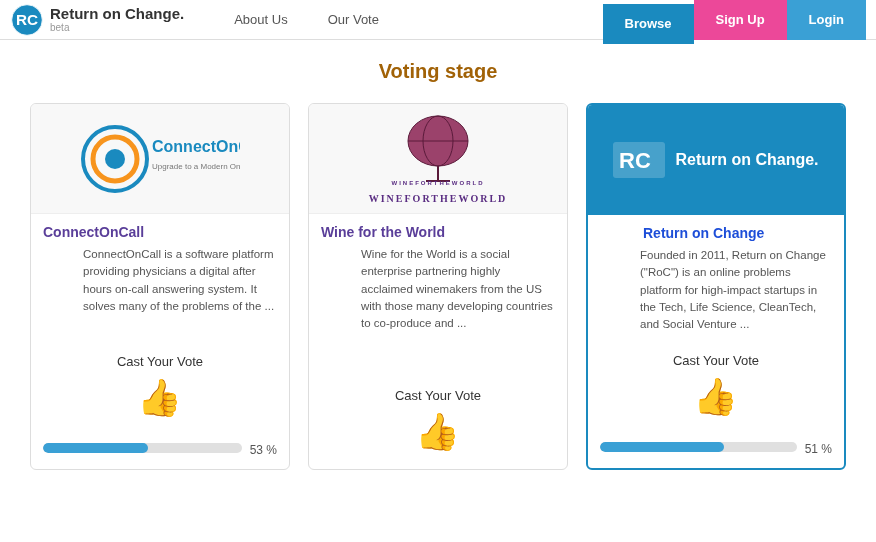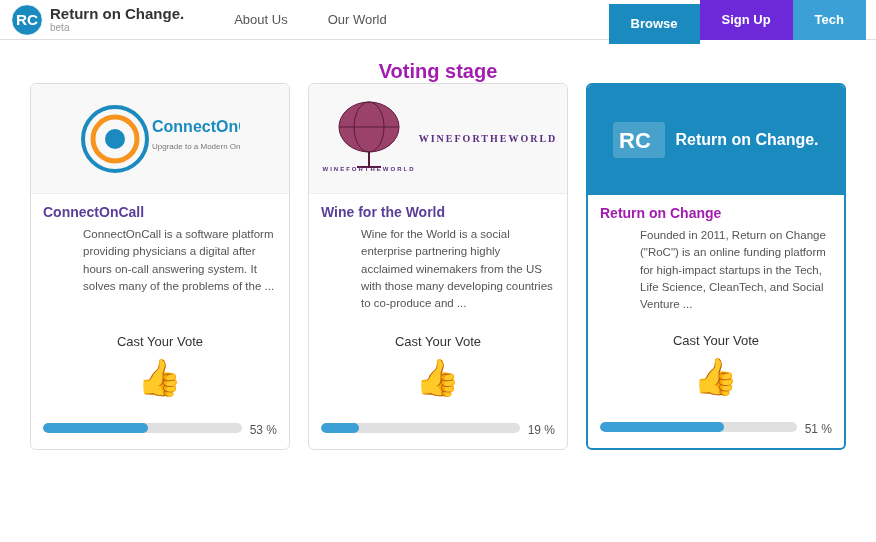--- a/index.html
+++ b/index.html
@@ -60,32 +60,33 @@
       line-height: 40px;
       padding: 0 22px;
       font-size: 13px;
       cursor: pointer;
       border: none;
       background: #1a8abf;
       color: #fff;
       font-weight: bold;
     }
     .nav-btn.active { background: #1a8abf; margin-top: 8px; }
-    .nav-btn.light { background: #6d28d9; }
+    .nav-btn.light { background: #ec4899; }
     .nav-btn.login { background: #3aa0d5; }
 
     
     .main-content {
       padding: 20px 30px;
     }
     .page-title {
       text-align: center;
       font-size: 20px;
       font-weight: bold;
-      color: #a21caf;
+      color: #a16207;
+      margin-bottom: 20px;
     }
     .cards-container {
       display: flex;
       gap: 18px;
       justify-content: center;
     }
     .card {
       border: 1px solid #ddd;
       border-radius: 6px;
       width: 260px;
@@ -173,21 +174,21 @@
     
     .coc-logo {
       display: flex;
       flex-direction: column;
       align-items: center;
     }
 
     
     .wftw-logo {
       display: flex;
-      flex-direction: row;
+      flex-direction: column;
       align-items: center;
     }
 
     
     .roc-card-logo {
       display: flex;
       align-items: center;
       gap: 10px;
     }
     .roc-logo-text {
@@ -206,25 +207,25 @@
       <circle cx="20" cy="20" r="18" fill="#1a8abf" stroke="#fff" stroke-width="1"></circle>
       <text x="20" y="26" text-anchor="middle" font-size="18" font-weight="bold" fill="#fff" font-family="Arial">RC</text>
     </svg>
     <div class="brand-text">
       <span class="brand-name">Return on Change.</span>
       <span class="brand-beta">beta</span>
     </div>
   </a>
   <div class="nav-links">
     <a class="nav-link" href="#">About Us</a>
-    <a class="nav-link" href="#">Our World</a>
+    <a class="nav-link" href="#">Our Vote</a>
     <div class="nav-spacer"></div>
     <button class="nav-btn active">Browse</button>
     <button class="nav-btn light">Sign Up</button>
-    <button class="nav-btn login">Tech</button>
+    <button class="nav-btn login">Login</button>
   </div>
 </nav>
 
 <div class="main-content">
   <h1 class="page-title">Voting stage</h1>
 
   <div class="cards-container">
 
     <div class="card">
       <div class="card-image">
@@ -278,42 +279,36 @@
           <div style="font-family:Georgia,serif;font-size:10px;font-weight:bold;letter-spacing:2px;color:#5a2d82;text-transform:uppercase;">WINEFORTHEWORLD</div>
         </div>
       </div>
       <div class="card-body">
         <div class="card-title">Wine for the World</div>
         <div class="card-description">Wine for the World is a social enterprise partnering highly acclaimed winemakers from the US with those many developing countries to co-produce and ...</div>
       </div>
       <div class="card-vote">
         <div class="vote-label">Cast Your Vote</div>
         <span class="thumb-icon">👍</span>
-      </div>
-      <div class="card-progress">
-        <div class="progress-bar-bg">
-          <div class="progress-bar-fill" style="width: 19%;"></div>
-        </div>
-        <span class="progress-pct">19 %</span>
       </div>
     </div>
 
     <div class="card highlighted">
       <div class="card-image" style="background:#1a8abf;border-bottom:none;">
         <div class="roc-card-logo">
           <svg width="52" height="36" viewBox="0 0 52 36">
             <rect width="52" height="36" rx="3" fill="rgba(255,255,255,0.2)"></rect>
             <text x="6" y="26" font-size="22" font-weight="bold" fill="#fff" font-family="Arial">RC</text>
           </svg>
           <span class="roc-logo-text">Return on Change.</span>
         </div>
       </div>
       <div class="card-body">
-        <div class="card-title" style="color:#a21caf;">Return on Change</div>
-        <div class="card-description">Founded in 2011, Return on Change ("RoC") is an online funding platform for high-impact startups in the Tech, Life Science, CleanTech, and Social Venture ...</div>
+        <div class="card-title" style="color:#1d4ed8;margin-left:43px;">Return on Change</div>
+        <div class="card-description">Founded in 2011, Return on Change ("RoC") is an online problems platform for high-impact startups in the Tech, Life Science, CleanTech, and Social Venture ...</div>
       </div>
       <div class="card-vote">
         <div class="vote-label">Cast Your Vote</div>
         <span class="thumb-icon">👍</span>
       </div>
       <div class="card-progress">
         <div class="progress-bar-bg">
           <div class="progress-bar-fill" style="width: 63%;"></div>
         </div>
         <span class="progress-pct">51 %</span>

